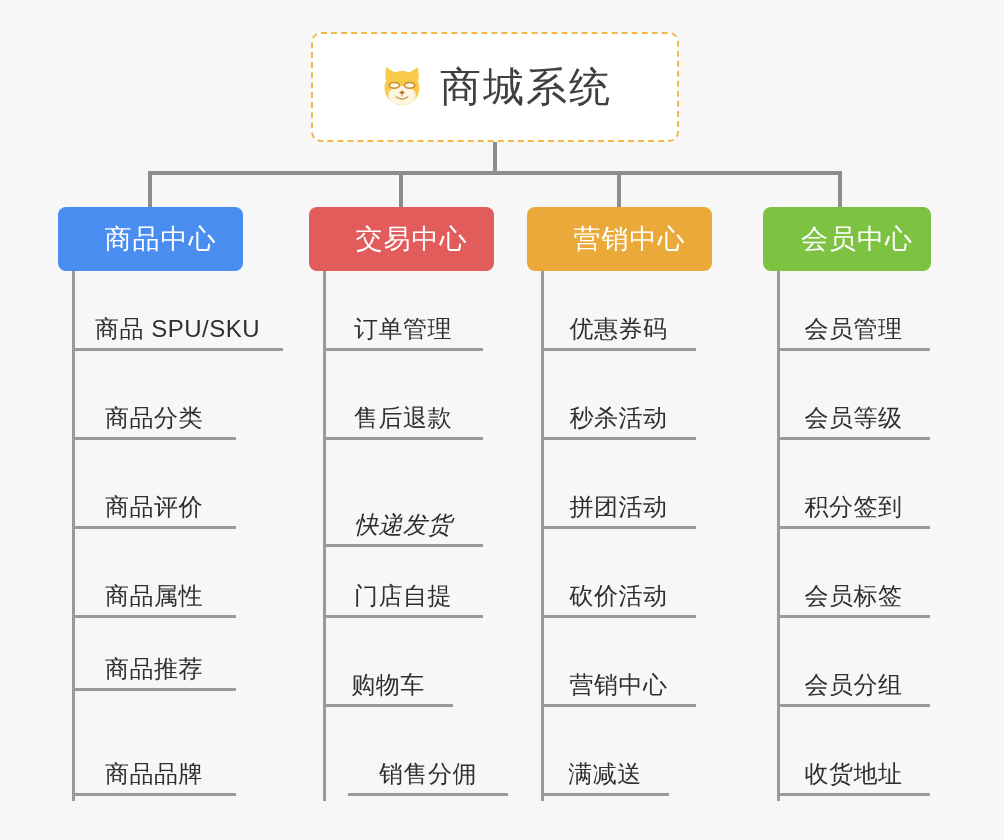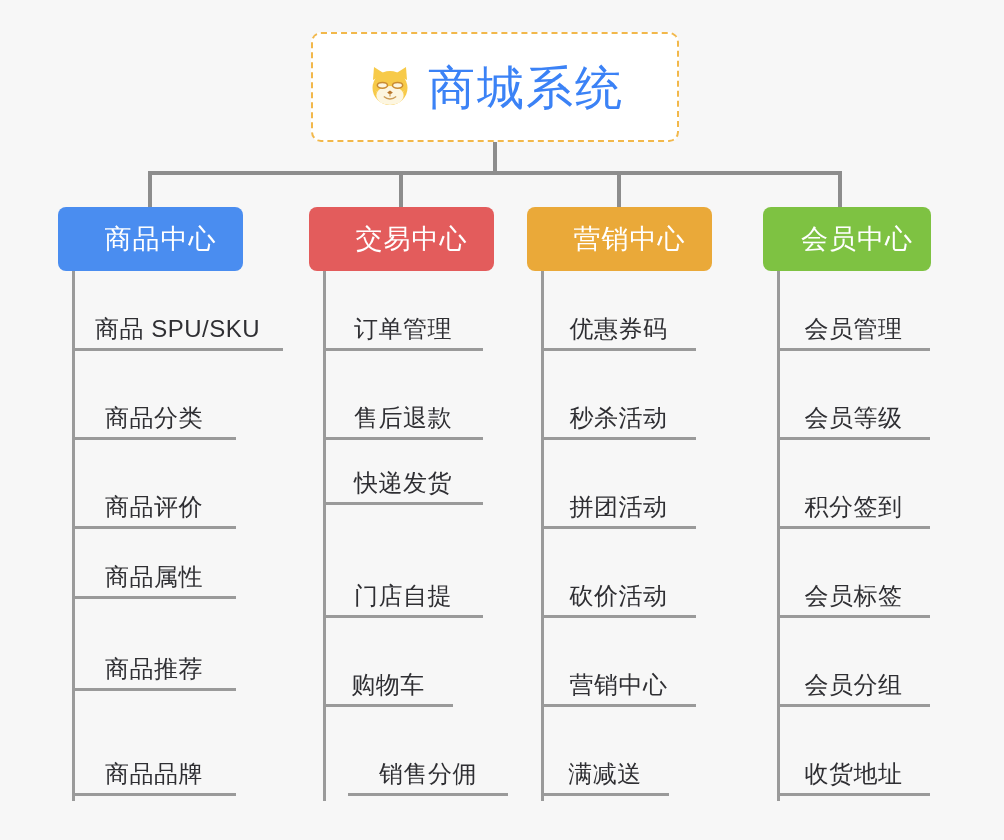--- a/index.html
+++ b/index.html
@@ -32,22 +32,22 @@
     background: #ffffff;
     border: 2px dashed #f2b84b;
     border-radius: 10px;
     box-sizing: border-box;
     display: flex;
     align-items: center;
     justify-content: center;
     gap: 14px;
   }
   .root-title {
-    font-size: 47px;
-    color: #3b82f6;
+    font-size: 41px;
+    color: #404040;
     letter-spacing: 2px;
     line-height: 1;
     white-space: nowrap;
   }
 
   
   .shiba {
     position: relative;
     width: 48px;
     height: 48px;
@@ -154,21 +154,21 @@
 
     <div class="leaf" style="left:14px; top:75px;  width:211px; height:69px;">
       <span class="leaf-label">商品 SPU/SKU</span>
       </div>
     <div class="leaf" style="left:14px; top:144px; width:164px; height:89px;">
       <span class="leaf-label">商品分类</span>
       </div>
     <div class="leaf" style="left:14px; top:233px; width:164px; height:89px;">
       <span class="leaf-label">商品评价</span>
       </div>
-    <div class="leaf" style="left:14px; top:320px; width:164px; height:72px;">
+    <div class="leaf" style="left:14px; top:339px; width:164px; height:72px;">
       <span class="leaf-label">商品属性</span>
       </div>
     <div class="leaf" style="left:14px; top:411px; width:164px; height:73px;">
       <span class="leaf-label">商品推荐</span>
       </div>
     <div class="leaf" style="left:14px; top:500px; width:164px; height:89px;">
       <span class="leaf-label">商品品牌</span>
       </div>
   </div>
 
@@ -177,21 +177,21 @@
       <span class="cat-header-label">交易中心</span>
     </div>
     <div class="spine" style="left:14px; top:64px; height:530px;"></div>
 
     <div class="leaf" style="left:14px; top:75px;  width:160px; height:69px;">
       <span class="leaf-label">订单管理</span>
       </div>
     <div class="leaf" style="left:14px; top:144px; width:160px; height:89px;">
       <span class="leaf-label">售后退款</span>
       </div>
-    <div class="leaf" style="left:14px; top:233px; width:160px; height:65px;">
+    <div class="leaf" style="left:14px; top:233px; width:160px; height:107px;font-style:italic;">
       <span class="leaf-label">快递发货</span>
       </div>
     <div class="leaf" style="left:14px; top:322px; width:160px; height:89px;">
       <span class="leaf-label">门店自提</span>
       </div>
     <div class="leaf" style="left:14px; top:411px; width:130px; height:89px;">
       <span class="leaf-label">购物车</span>
       </div>
     <div class="leaf" style="left:14px; top:500px; width:160px; height:89px;margin-left:25px;">
       <span class="leaf-label">销售分佣</span>

